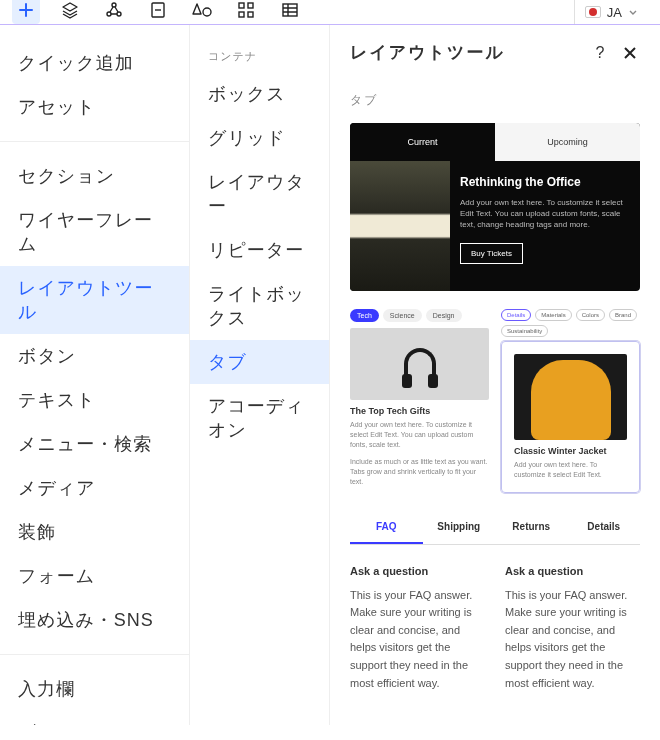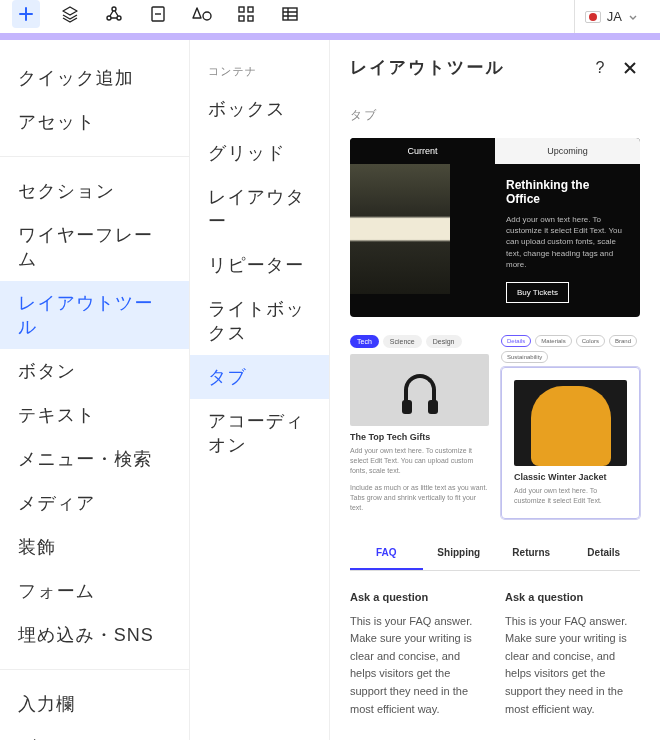--- a/index.html
+++ b/index.html
@@ -1,17 +1,17 @@
 <!DOCTYPE html>
 <html><head>
 <meta charset="utf-8">
 <style>
 * { box-sizing: border-box; margin: 0; padding: 0; }
 body { font-family: -apple-system, BlinkMacSystemFont, "Segoe UI", Helvetica, Arial, sans-serif; font-size: 13px; color: #333; background: #fff; width: 660px; height: 740px; overflow: hidden; }
-.topbar { height: 40px; border-bottom: 7px solid #c4b5fd; display: flex; align-items: flex-start; justify-content: space-between; padding: 0 12px; }
+.topbar { height: 25px; border-bottom: 1px solid #c4b5fd; display: flex; align-items: flex-end; justify-content: space-between; padding: 0 12px; }
 .topbar-left { display: flex; align-items: center; gap: 16px; }
 .icon-btn { width: 28px; height: 28px; display: flex; align-items: center; justify-content: center; border-radius: 4px; cursor: pointer; color: #222; }
 .icon-btn.active { background: #e5efff; color: #2962ff; }
 .lang-select { display: flex; align-items: center; gap: 6px; padding: 4px 10px; border-left: 1px solid #e0e0e0; height: 100%; cursor: pointer; font-size: 13px; }
 .flag { width: 16px; height: 12px; background: #fff; border: 1px solid #ccc; border-radius: 2px; position: relative; }
 .flag::after { content: ""; width: 8px; height: 8px; border-radius: 50%; background: #d32f2f; position: absolute; top: 1px; left: 3px; }
 .main { display: flex; height: calc(740px - 40px); }
 .col1 { width: 190px; border-right: 1px solid #eee; padding: 16px 0; overflow-y: auto; }
 .col2 { width: 140px; border-right: 1px solid #eee; padding: 16px 0; }
 .col3 { flex: 1; padding: 16px 20px; overflow-y: auto; }
@@ -20,23 +20,23 @@
 .nav-group-label { padding: 8px 18px; font-size: 11px; color: #888; letter-spacing: 1px; }
 .nav-divider { height: 1px; background: #eee; margin: 12px 0; }
 .panel-header { display: flex; align-items: center; justify-content: space-between; margin-bottom: 28px; }
 .panel-title { font-size: 17px; font-weight: 600; letter-spacing: 2px; }
 .panel-actions { display: flex; gap: 10px; align-items: center; }
 .close-btn, .help-btn { width: 20px; height: 20px; display: flex; align-items: center; justify-content: center; cursor: pointer; font-size: 16px; }
 .section-label { font-size: 12px; color: #888; letter-spacing: 2px; margin-bottom: 14px; }
 .preview-block { margin-bottom: 18px; }
 .preview1 { background: #0a0a0a; color: #fff; border-radius: 4px; overflow: hidden; }
 .tabs-row { display: flex; }
-.tab { flex: 1; text-align: center; padding: 8px; font-size: 9px; background: #f5f5f5; color: #333; cursor: pointer; }
+.tab { flex: 1; text-align: center; padding: 14px; font-size: 9px; background: #f5f5f5; color: #333; cursor: pointer; }
 .tab.active { background: #0a0a0a; color: #fff; }
-.preview1-body { display: flex; gap: 46px; }
+.preview1-body { display: flex; }
 .preview1-img { width: 100px; height: 130px; background: linear-gradient(180deg, #4a4a3a 0%, #2a2a22 40%, #f0ead6 42%, #f0ead6 58%, #2a2a22 60%, #1a1a14 100%); }
 .preview1-text { flex: 1; padding: 14px 14px 14px 10px; }
 .preview1-title { font-weight: bold; font-size: 12px; margin-bottom: 8px; }
 .preview1-desc { font-size: 8px; color: #bbb; line-height: 1.4; margin-bottom: 12px; }
 .buy-btn { display: inline-block; border: 1px solid #fff; padding: 5px 10px; font-size: 8px; cursor: pointer; }
 .preview-row { display: flex; gap: 12px; }
 .card { flex: 1; }
 .pill-row { display: flex; gap: 4px; flex-wrap: wrap; margin-bottom: 4px; }
 .pill { font-size: 7px; padding: 3px 7px; border-radius: 10px; background: #f0f0f0; color: #555; cursor: pointer; }
 .pill.primary { background: #3a3aff; color: #fff; }

